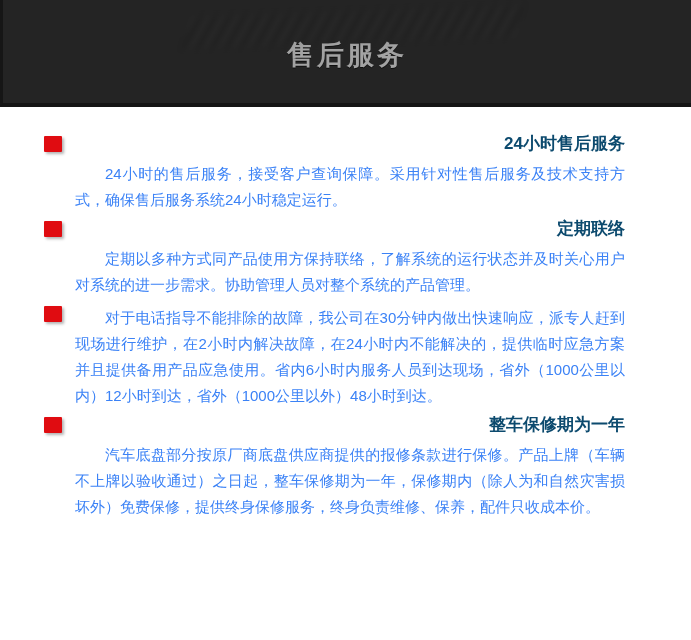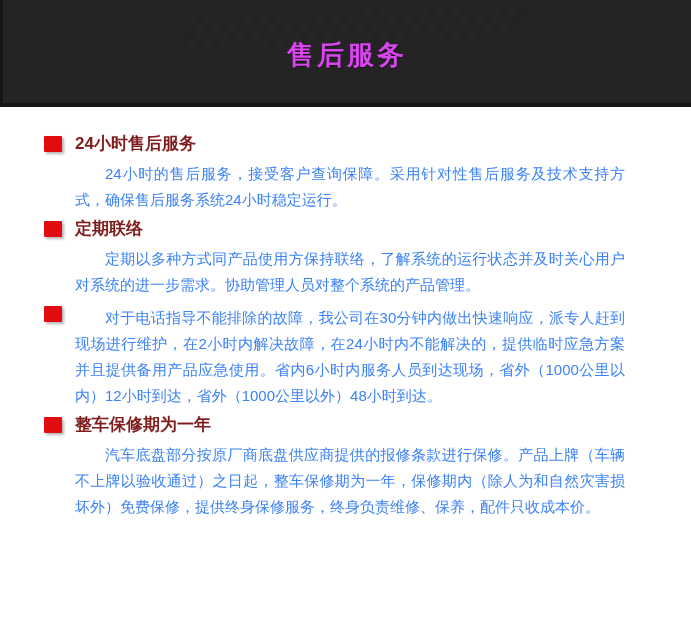--- a/index.html
+++ b/index.html
@@ -22,21 +22,21 @@
     background: #242424;
     border-bottom: 4px solid #151515;
     border-left: 3px solid #161616;
     display: flex;
     align-items: center;
     justify-content: center;
     overflow: hidden;
   }
   .banner-title {
     margin: 16px 0 9px 0;
-    color: #d946ef;
+    color: #a3a3a3;
     font-size: 27px;
     font-weight: bold;
     letter-spacing: 3px;
     text-shadow: 0 1px 0 rgba(0,0,0,.6);
   }
   .watermark {
     position: absolute;
     left: 185px;
     top: 10px;
     width: 330px;
@@ -67,21 +67,22 @@
     height: 16px;
     background: #e00c11;
     border-radius: 1px;
     box-shadow: 2px 2px 3px rgba(0,0,0,0.30);
   }
   .sec-heading {
     margin: 0 0 8px 0;
     font-size: 17px;
     line-height: 18px;
     font-weight: bold;
-    color: #7f1d1d;
+    color: #0c4a6e;
+    text-align: right;
   }
   .para {
     margin: 0;
     font-size: 15px;
     line-height: 26px;
     color: #3b82f6;
     text-align: justify;
     text-indent: 2em;
   }
 </style>

